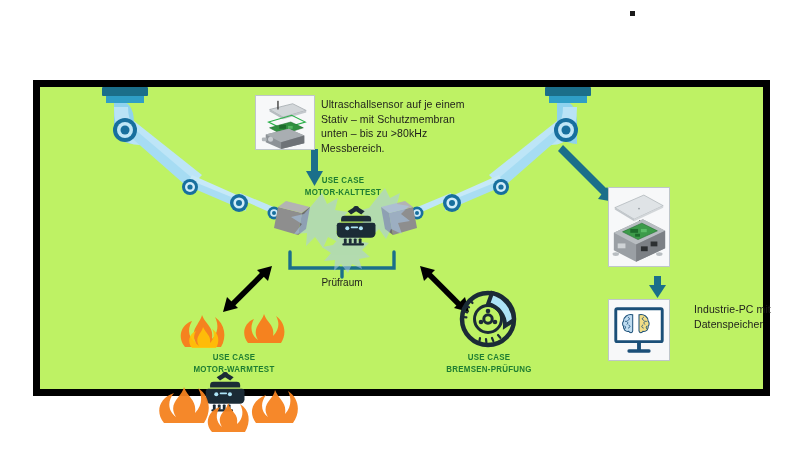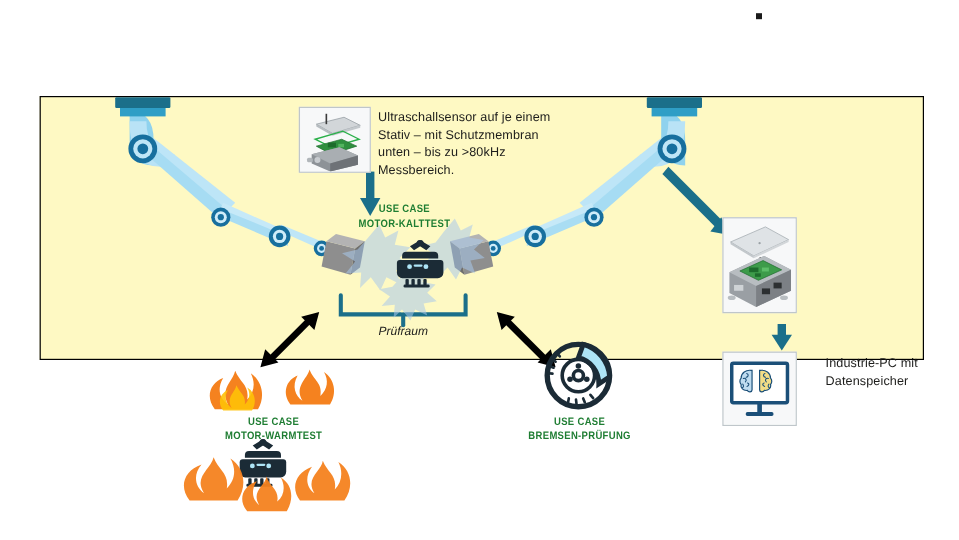--- a/index.html
+++ b/index.html
@@ -12,23 +12,23 @@
   #stage { position: relative; width: 799px; height: 450px; background:#fff; }
 
   .corner-dot {
     position:absolute; left:630px; top:11px;
     width:5px; height:5px; background:#1a1a1a;
   }
 
   
   #canvas {
     position:absolute; left:33px; top:80px;
-    width:737px; height:220px;
-    background:#fef9c3;
-    border:1px solid #000000;
+    width:737px; height:316px;
+    background:#bef264;
+    border:7px solid #000000;
   }
 
   
   .mount { position:absolute; }
   .mount .plate {
     width:46px; height:9px; background:#1b7fa8; border-radius:1px;
   }
   .mount .plate2 {
     width:38px; height:7px; background:#2a93bd; margin:0 auto;
   }
@@ -362,16 +362,16 @@
     <div class="usecase" style="left:134px; top:265px; width:120px;">
       <div>USE CASE</div>
       <div>MOTOR-WARMTEST</div>
     </div>
 
     <div class="usecase" style="left:389px; top:265px; width:120px;">
       <div>USE CASE</div>
       <div>BREMSEN-PRÜFUNG</div>
     </div>
 
-    <div class="roomlabel" style="left:242px; top:190px;font-style:italic;">Prüfraum</div>
+    <div class="roomlabel" style="left:242px; top:190px;">Prüfraum</div>
 
   </div>
 </div>
 
 </body></html>

